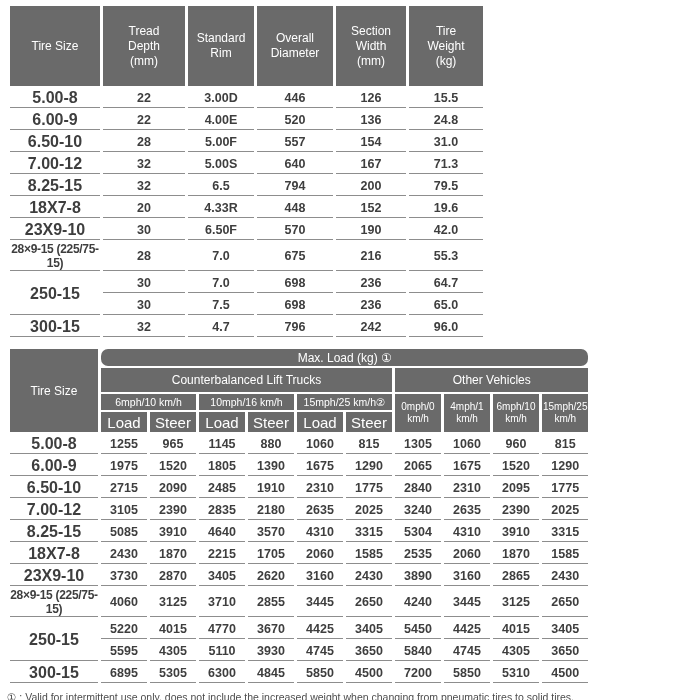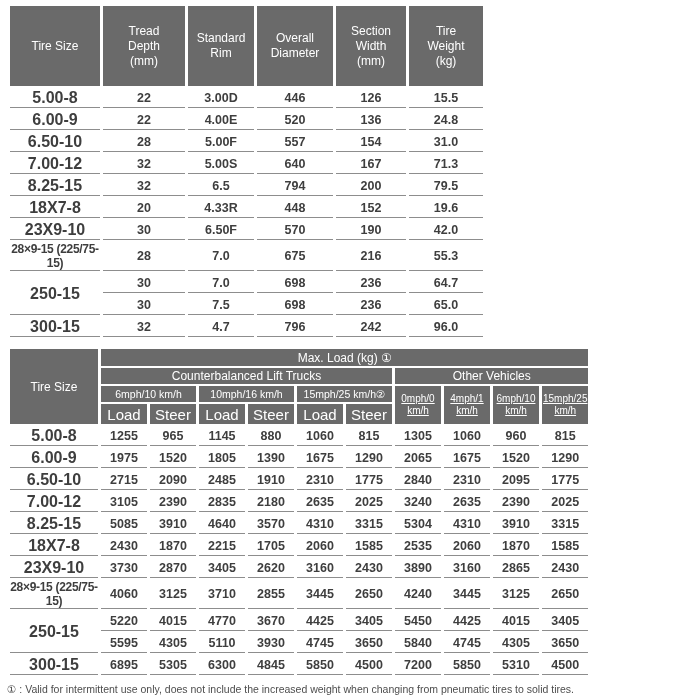--- a/index.html
+++ b/index.html
@@ -39,24 +39,24 @@
   }
 
   
   #spec-table thead th { height: 80px; font-size: 12px; line-height: 15px; }
 
   .tire { font-size: 16px; }
   .tire-small { font-size: 12px; letter-spacing: -0.3px; }
 
   
   #load-table th.size-head { font-size: 12px; }
-  #load-table th.band-a { height: 17px; font-size: 12px; }
-  #load-table th.band-b { height: 16px; font-size: 12px; }
+  #load-table th.band-a { height: 17px; font-size: 12px; border-radius: 7px; }
+  #load-table th.band-b { height: 24px; font-size: 12px; }
   #load-table th.speed  { height: 16px; font-size: 10.5px; }
-  #load-table th.ospeed { font-size: 10px; line-height: 12px; text-decoration: underline; }
+  #load-table th.ospeed { font-size: 10px; line-height: 12px; }
   #load-table th.sub    { height: 20px; font-size: 15px; }
 
   .gap { height: 8px; }
 
   .footnotes { margin: 5px 0 0 0; }
   .footnote {
     font-size: 10.5px;
     line-height: 14.5px;
     color: #4d4d4d;
   }

